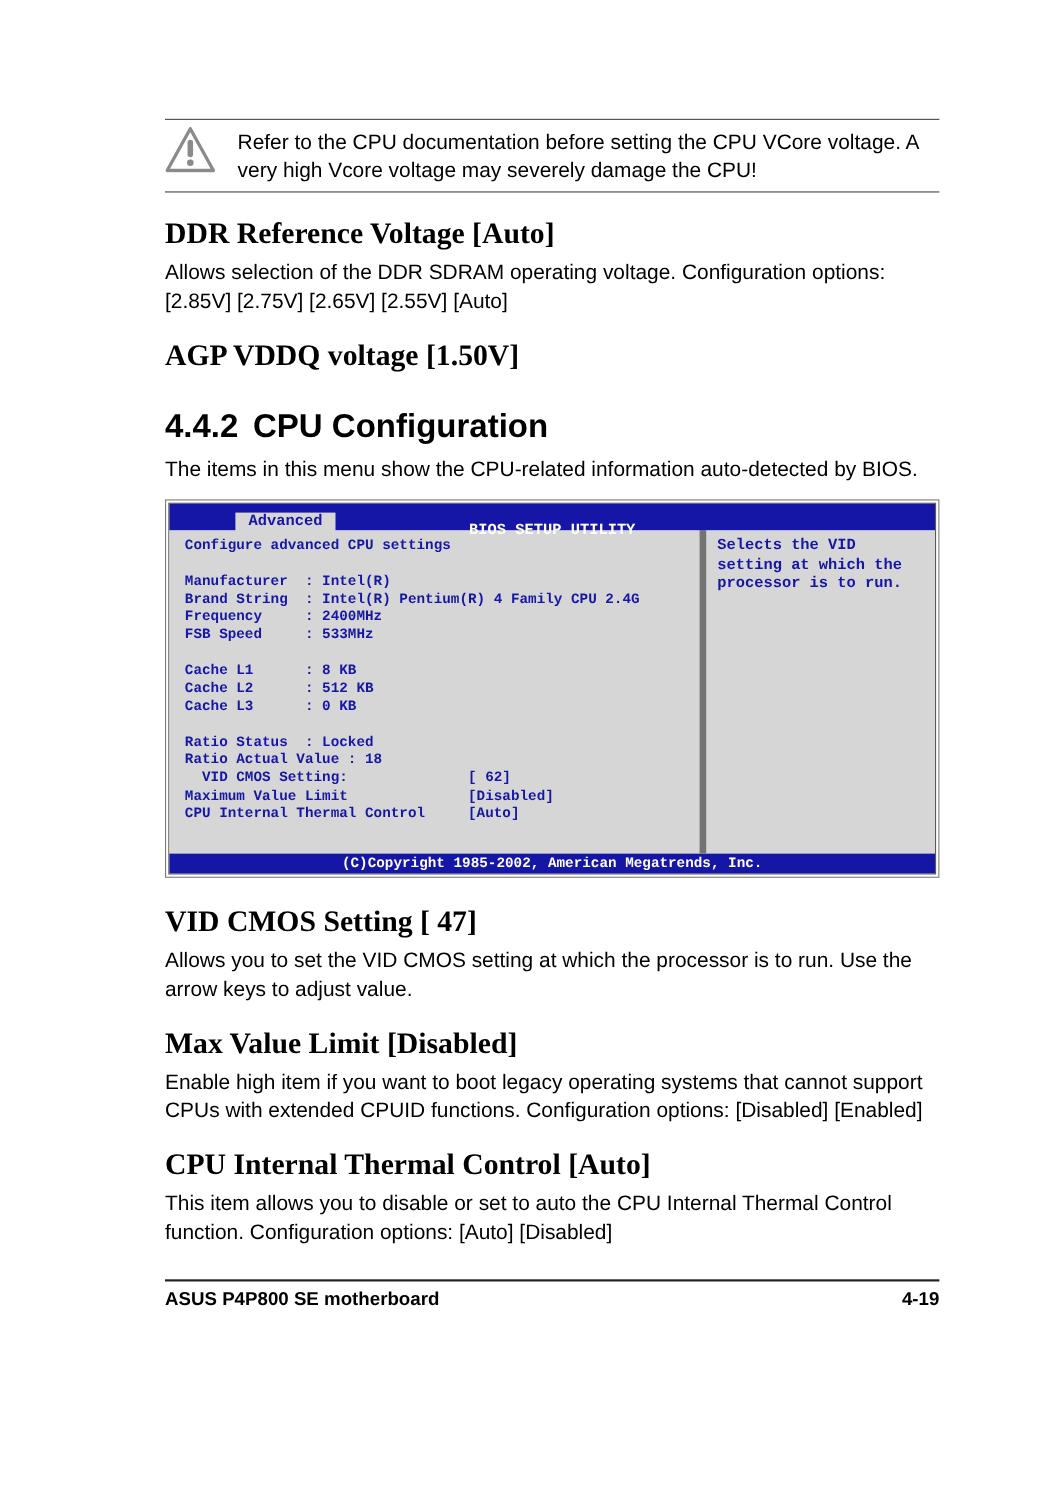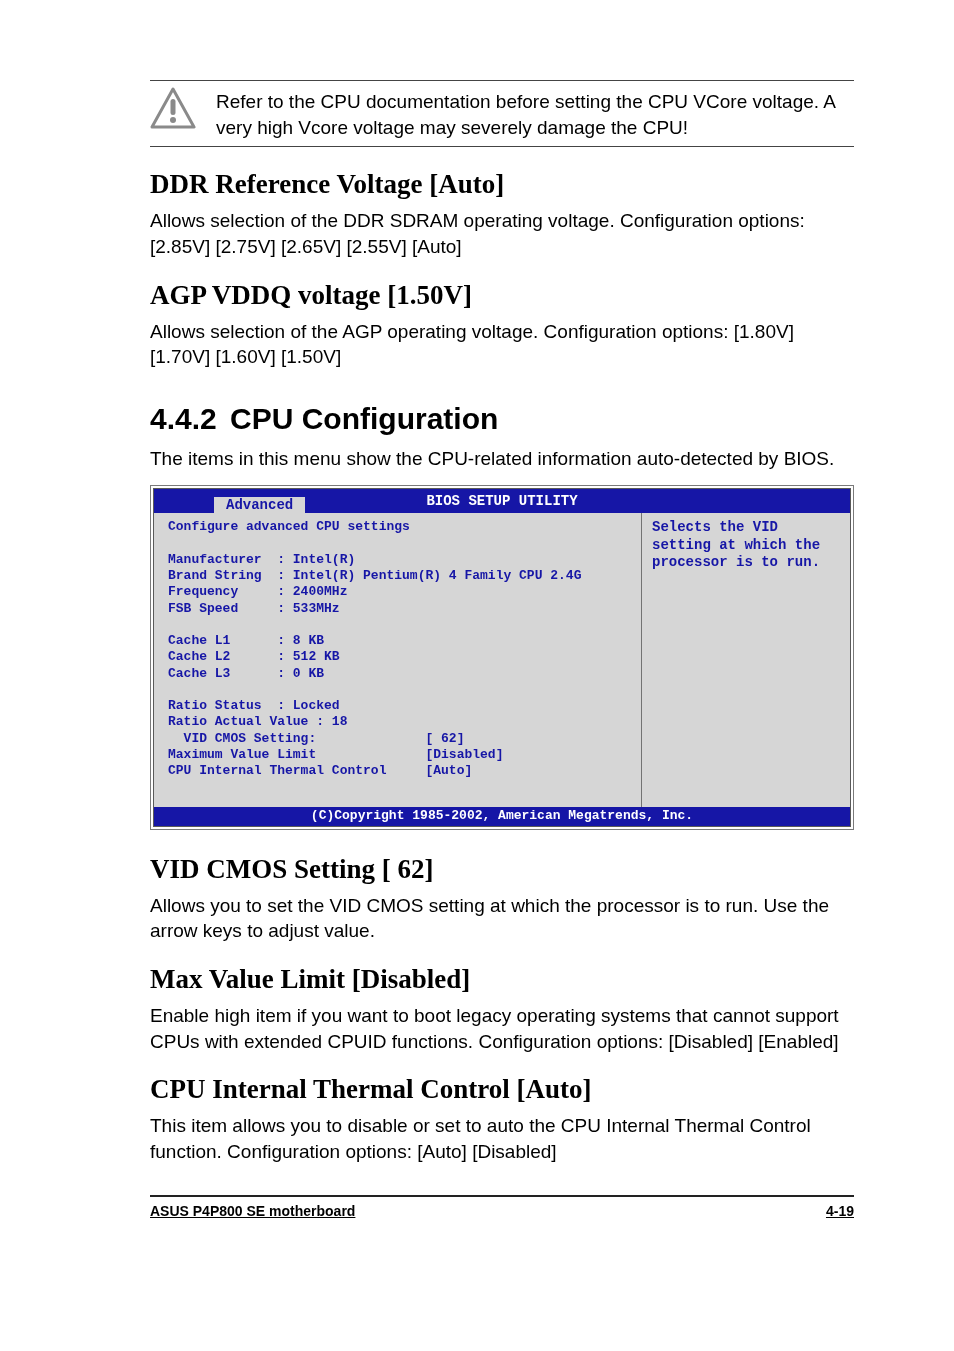--- a/index.html
+++ b/index.html
@@ -1,40 +1,40 @@
 <!DOCTYPE html>
 <html><head>
 <meta charset="utf-8">
 <style>
   * { box-sizing: border-box; margin: 0; padding: 0; }
   html, body { width: 954px; background: #fff; font-family: Arial, Helvetica, sans-serif; color: #000; }
-  .page { padding: 80px 100px 40px 150px; }
+  .page { padding: 80px 100px 40px 150px; margin-top: 28px; }
   .hr { border: none; border-top: 1px solid #444; margin: 0 0 6px 0; }
   .warning-row { display: flex; align-items: flex-start; gap: 20px; margin-bottom: 6px; }
   .warning-icon { width: 46px; height: 42px; flex-shrink: 0; }
   .warning-text { font-size: 19px; line-height: 1.35; padding-top: 2px; }
   .hr2 { border: none; border-top: 1px solid #444; margin: 0 0 22px 0; }
   .h-sub { font-weight: bold; font-size: 27px; margin: 20px 0 8px 0; font-family: Liberation Serif, serif; }
   .para { font-size: 19px; line-height: 1.35; margin-bottom: 8px; }
   .h-main { font-weight: bold; font-size: 30px; margin: 32px 0 10px 0; }
   .num { display: inline-block; width: 80px; }
   
   .bios { border: 1px solid #7a7a7a; padding: 2px; margin: 14px 0 24px 0; font-family: "Courier New", monospace; line-height: 1.25; width: 100%; }
   .bios-inner { border: 1px solid #5a5a5a; }
   .bios-titlebar { background: #1616a6; color: #fff; height: 24px; position: relative; font-size: 14px; font-weight: bold; }
-  .bios-title-center { position: absolute; left: 0; right: 0; text-align: center; top: 4px; letter-spacing: 0; }
+  .bios-title-center { position: absolute; left: 0; right: 0; text-align: center; top: 16px; letter-spacing: 0; }
   .bios-tab { position: absolute; left: 60px; bottom: -1px; background: #d6d6d6; color: #1616a6; padding: 0 12px; font-weight: bold; }
   .bios-body { display: flex; background: #d6d6d6; }
-  .bios-left { flex: 1; padding: 6px 10px 28px 14px; color: #1616a6; font-size: 13px; border-right: 1px solid #737373; font-weight: bold; white-space: pre; }
+  .bios-left { flex: 1; padding: 6px 10px 28px 14px; color: #1616a6; font-size: 13px; border-right: 6px solid #737373; font-weight: bold; white-space: pre; }
   .bios-right { width: 208px; padding: 6px 10px; color: #1616a6; font-size: 14px; font-weight: bold; }
   .bios-footer { background: #1616a6; color: #fff; text-align: center; font-size: 13px; font-weight: bold; padding: 1px 0; } 
   .bios-head-line { color: #1616a6; }
   
   .foot-hr { border: none; border-top: 2px solid #222; margin-top: 30px; }
-  .foot-row { display: flex; justify-content: space-between; font-weight: bold; font-size: 14px; margin-top: 6px; text-decoration: underline; }
+  .foot-row { display: flex; justify-content: space-between; font-weight: bold; font-size: 17px; margin-top: 6px; }
 </style>
 </head>
 <body>
 
 <div class="page">
   <hr class="hr">
   <div class="warning-row">
     <span class="warning-icon">
       <svg viewBox="0 0 46 42" width="46" height="42">
         <polygon points="23,2 44,40 2,40" fill="none" stroke="#8a8a8a" stroke-width="3" stroke-linejoin="round"></polygon>
@@ -43,21 +43,20 @@
       </svg>
     </span>
     <div class="warning-text">Refer to the CPU documentation before setting the CPU VCore voltage. A very high Vcore voltage may severely damage the CPU!</div>
   </div>
   <hr class="hr2">
 
   <div class="h-sub">DDR Reference Voltage [Auto]</div>
   <div class="para">Allows selection of the DDR SDRAM operating voltage. Configuration options: [2.85V] [2.75V] [2.65V] [2.55V] [Auto]</div>
 
   <div class="h-sub">AGP VDDQ voltage [1.50V]</div>
-  <div class="para">Allows selection of the AGP operating voltage. Configuration options: [1.80V] [1.70V] [1.60V] [1.50V]</div>
 
   <div class="h-main">
     <span class="num">4.4.2</span><span>CPU Configuration</span>
   </div>
   <div class="para">The items in this menu show the CPU-related information auto-detected by BIOS.</div>
 
   <div class="bios">
     <div class="bios-inner">
       <div class="bios-titlebar">
         <div class="bios-title-center">BIOS SETUP UTILITY</div>
@@ -79,21 +78,21 @@
 Ratio Actual Value : 18
   VID CMOS Setting:              [ 62]
 Maximum Value Limit              [Disabled]
 CPU Internal Thermal Control     [Auto]</span></div>
         <div class="bios-right">Selects the VID setting at which the processor is to run.</div>
       </div>
       <div class="bios-footer">(C)Copyright 1985-2002, American Megatrends, Inc.</div>
     </div>
   </div>
 
-  <div class="h-sub">VID CMOS Setting [ 62]</div>
+  <div class="h-sub">VID CMOS Setting [ 47]</div>
   <div class="para">Allows you to set the VID CMOS setting at which the processor is to run. Use the arrow keys to adjust value.</div>
 
   <div class="h-sub">Max Value Limit [Disabled]</div>
   <div class="para">Enable high item if you want to boot legacy operating systems that cannot support CPUs with extended CPUID functions. Configuration options: [Disabled] [Enabled]</div>
 
   <div class="h-sub">CPU Internal Thermal Control [Auto]</div>
   <div class="para">This item allows you to disable or set to auto the CPU Internal Thermal Control function. Configuration options: [Auto] [Disabled]</div>
 
   <hr class="foot-hr">
   <div class="foot-row">

